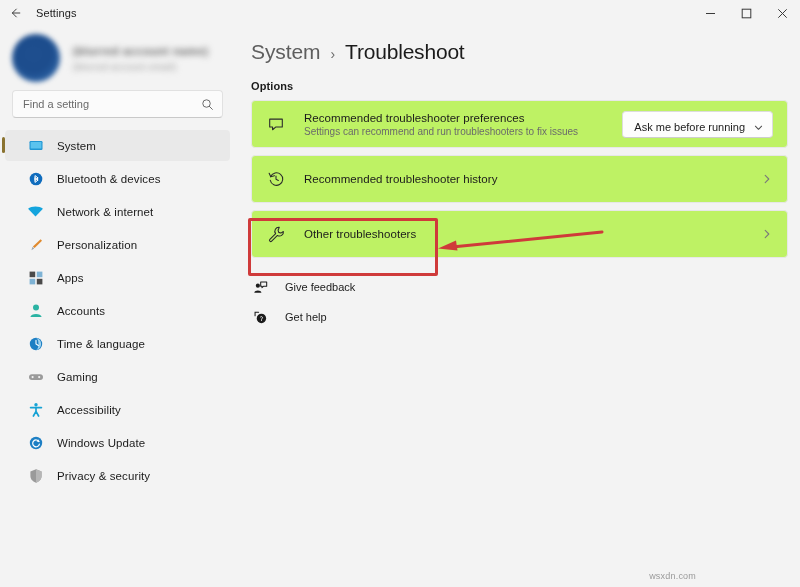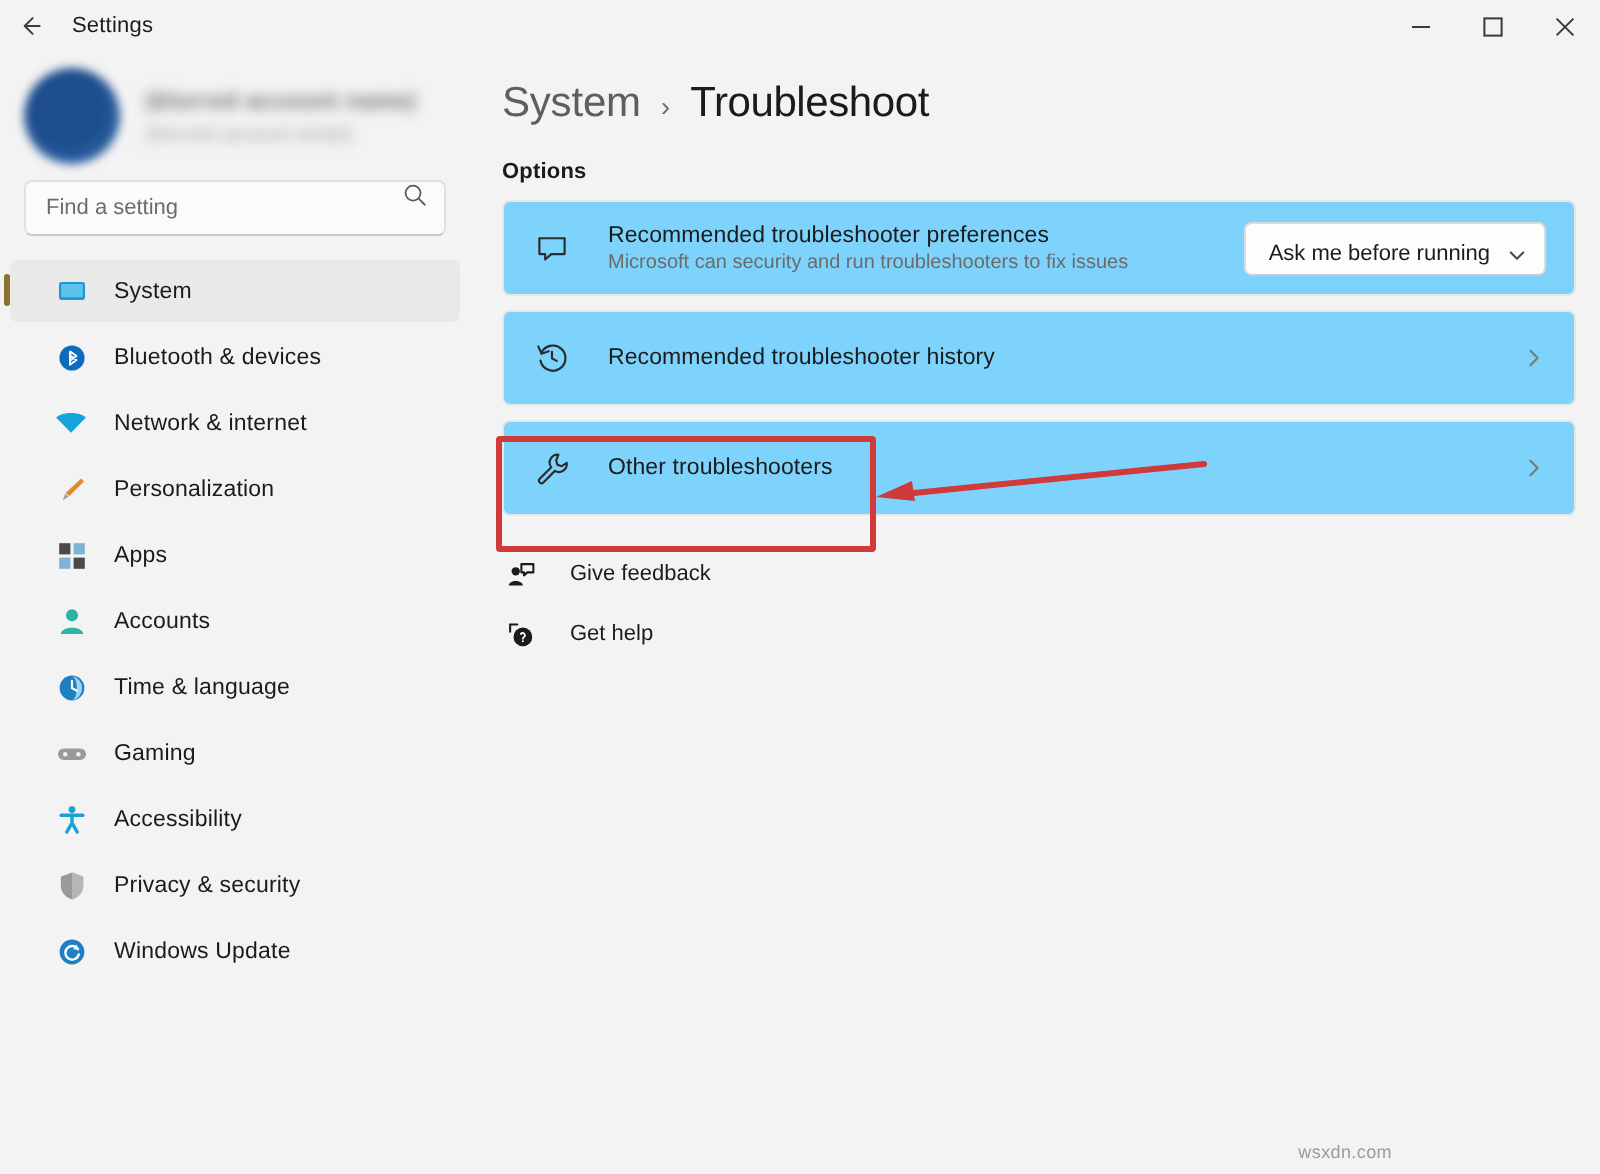--- a/index.html
+++ b/index.html
@@ -72,21 +72,21 @@
     font-size: 9px; color: #8d8d8d; letter-spacing: .5px;
   }
 
   #search-wrap {
     margin: 2px 12px 0 12px;
     height: 28px;
     background: #fbfbfb;
     border: 1px solid #e1e1e1;
     border-bottom-color: #c9c9c9;
     border-radius: 4px;
-    display: flex; 
+    display: flex; align-items: center;
     padding: 0 8px 0 10px;
   }
   #search-input {
     flex: 1; border: none; outline: none;
     background: transparent;
     font-family: "Liberation Sans", sans-serif;
     font-size: 11px; color: #5a5a5a;
   }
   #search-input::placeholder { color: #6b6b6b; }
   #search-icon { color: #5a5a5a; display: flex; }
@@ -140,21 +140,21 @@
   #crumb-current {
     font-size: 21px; color: #1b1b1b; font-weight: normal;
     letter-spacing: -.2px;
   }
   #options-label {
     font-size: 11px; color: #1b1b1b; font-weight: bold;
     margin-bottom: 8px; letter-spacing: .1px;
   }
 
   .card {
-    background: #7dd3fc;
+    background: #bef264;
     border: 1px solid #e7e7e7;
     border-radius: 4px;
     display: flex; align-items: center;
     padding: 0 14px 0 14px;
     margin-bottom: 7px;
     height: 48px;
   }
   .card-icon {
     width: 20px; height: 20px;
     flex: none;
@@ -376,36 +376,36 @@
             <path d="M2.6 5.6 H13.4" stroke="#17a2d4" stroke-width="1.7" stroke-linecap="round"></path>
             <path d="M8 5.6 V9.4 M8 9.4 L5.4 14 M8 9.4 L10.6 14" stroke="#17a2d4" stroke-width="1.7" fill="none" stroke-linecap="round"></path>
           </svg>
         </span>
         <span class="nav-label">Accessibility</span>
       </div>
 
       <div class="nav-item">
         <span class="nav-icon">
           <svg width="16" height="16" viewBox="0 0 16 16">
-            <path d="M8 1.3 L13.6 3.4 V8 C13.6 11.4 10.9 13.8 8 14.7 C5.1 13.8 2.4 11.4 2.4 8 V3.4 Z" fill="#9a9a9a"></path>
-            <path d="M8 1.3 L13.6 3.4 V8 C13.6 11.4 10.9 13.8 8 14.7 Z" fill="#b6b6b6"></path>
-          </svg>
-        </span>
-        <span class="nav-label">Privacy &amp; security</span>
-      </div>
-
-      <div class="nav-item">
-        <span class="nav-icon">
-          <svg width="16" height="16" viewBox="0 0 16 16">
             <circle cx="8" cy="8" r="6.2" fill="#1d7fc4"></circle>
             <path d="M11 6.6 A3.4 3.4 0 1 0 11.4 9.2" fill="none" stroke="#ffffff" stroke-width="1.2" stroke-linecap="round"></path>
             <path d="M10.2 4.2 L11.4 6.9 L8.6 6.6 Z" fill="#ffffff"></path>
           </svg>
         </span>
         <span class="nav-label">Windows Update</span>
+      </div>
+
+      <div class="nav-item">
+        <span class="nav-icon">
+          <svg width="16" height="16" viewBox="0 0 16 16">
+            <path d="M8 1.3 L13.6 3.4 V8 C13.6 11.4 10.9 13.8 8 14.7 C5.1 13.8 2.4 11.4 2.4 8 V3.4 Z" fill="#9a9a9a"></path>
+            <path d="M8 1.3 L13.6 3.4 V8 C13.6 11.4 10.9 13.8 8 14.7 Z" fill="#b6b6b6"></path>
+          </svg>
+        </span>
+        <span class="nav-label">Privacy &amp; security</span>
       </div>
 
     </div>
   </div>
 
   <div id="main">
 
     <div id="breadcrumb">
       <span id="crumb-system">System</span>
       <span id="crumb-sep">›</span>
@@ -415,21 +415,21 @@
     <div id="options-label">Options</div>
 
     <div class="card">
       <span class="card-icon">
         <svg width="18" height="18" viewBox="0 0 20 20" fill="none" stroke="currentColor" stroke-width="1.2">
           <path d="M3 4.6 H17 V13.4 H9.6 L6.2 16.4 V13.4 H3 Z" stroke-linejoin="round"></path>
         </svg>
       </span>
       <span class="card-text">
         <span class="card-title" style="display:block">Recommended troubleshooter preferences</span>
-        <span class="card-sub" style="display:block">Microsoft can security and run troubleshooters to fix issues</span>
+        <span class="card-sub" style="display:block">Settings can recommend and run troubleshooters to fix issues</span>
       </span>
       <span id="pref-dropdown">
         <span id="pref-dropdown-value">Ask me before running</span>
         <span id="pref-dropdown-chevron">
           <svg width="11" height="11" viewBox="0 0 12 12" fill="none" stroke="currentColor" stroke-width="1.1">
             <path d="M2.6 4.6 L6 8 L9.4 4.6" stroke-linecap="round" stroke-linejoin="round"></path>
           </svg>
         </span>
       </span>
     </div>

